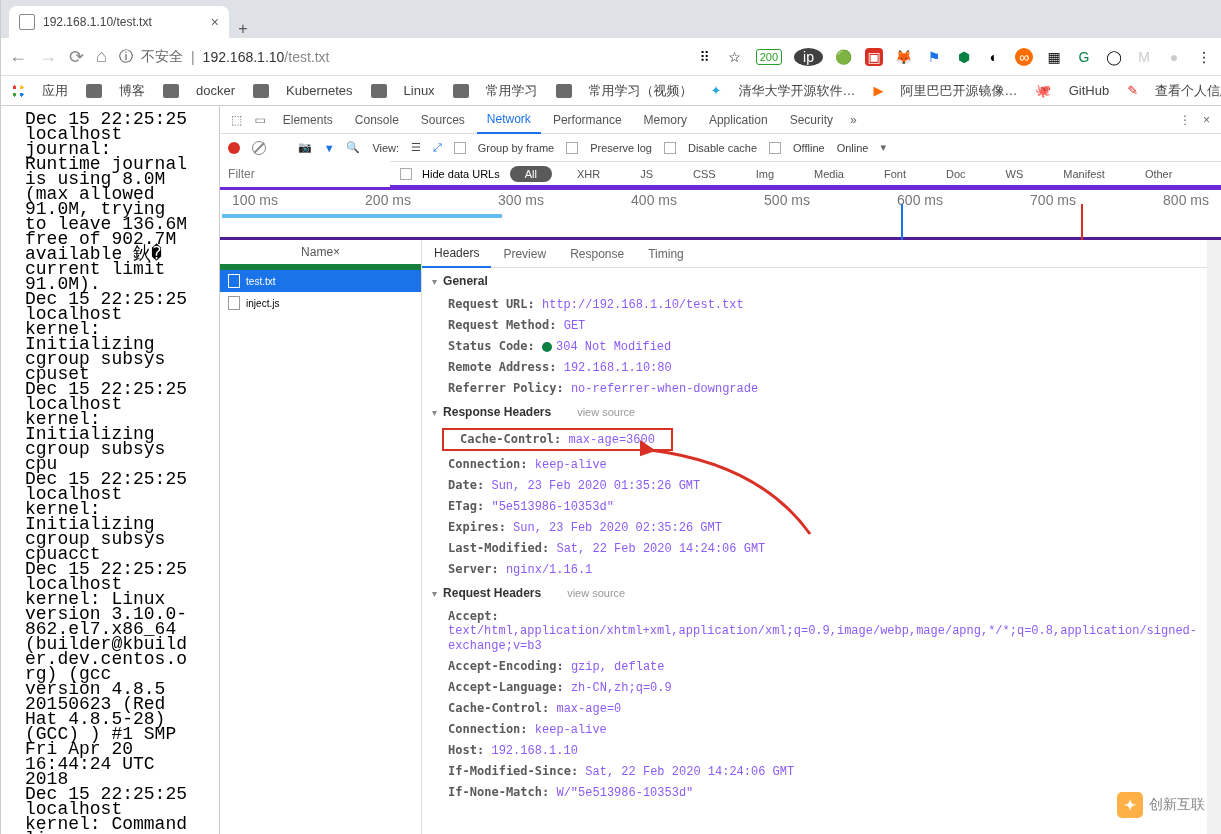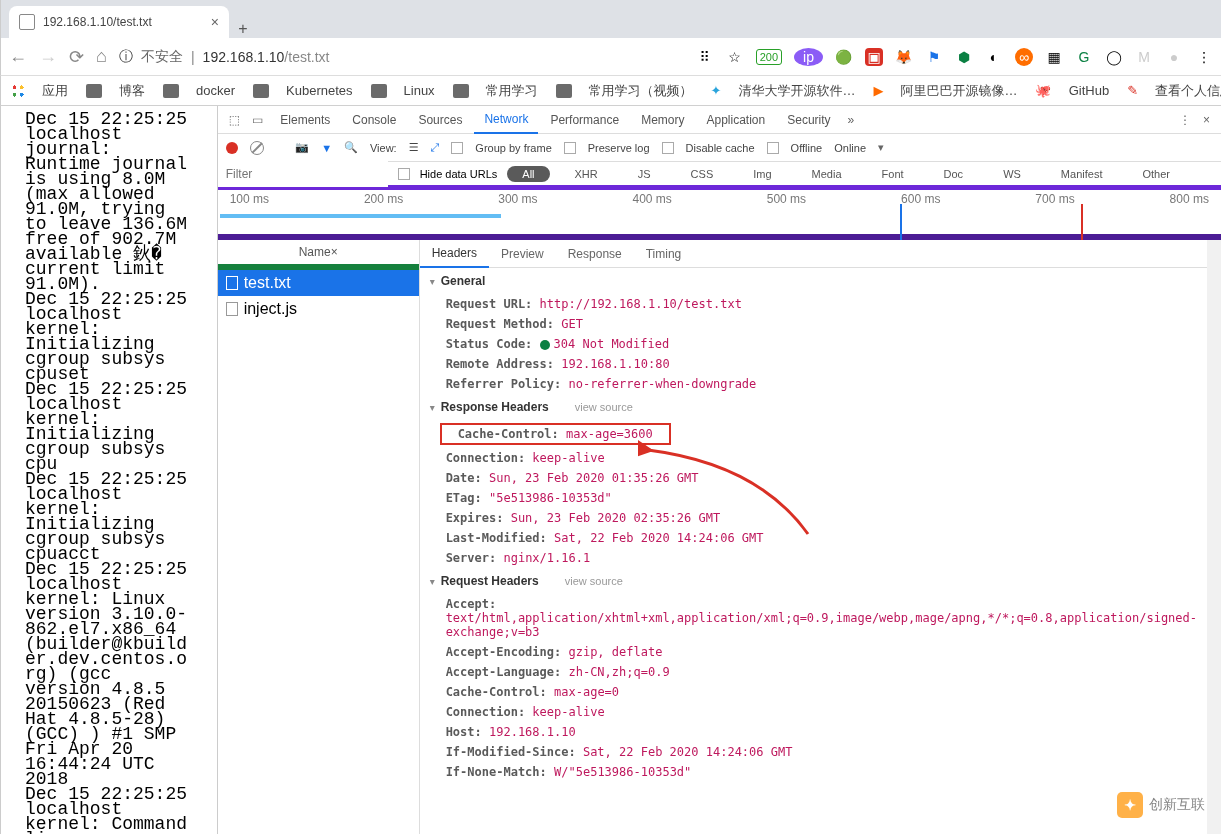--- a/index.html
+++ b/index.html
@@ -48,43 +48,43 @@
 .no-symbol { width: 14px; height: 14px; border: 1.5px solid #888; border-radius: 50%; position: relative; }
 .no-symbol:after { content: ""; position: absolute; width: 14px; height: 1.5px; background: #888; top: 5px; left: -1px; transform: rotate(-45deg); }
 .chk { width: 12px; height: 12px; border: 1px solid #aaa; }
 .drop-tri { color: #666; }
 
 .dt-filterbar { height: 28px; display: flex; align-items: center; border-bottom: 5px solid #6d28d9; gap: 10px; padding-right: 8px; font-size: 11px; }
 .filter-input { border: none; padding: 0 8px; width: 170px; height: 26px; outline: none; color: #888; font-size: 12px; }
 .type-pill { padding: 2px 15px; color: #555; }
 .type-pill.active { background: #5a5a5a; color: #fff; border-radius: 8px; }
 
-.timeline { height: 50px; border-bottom: 6px solid #4c1d95; position: relative; font-size: 12px; color: #777; }
+.timeline { height: 50px; border-bottom: 3px solid #4c1d95; position: relative; font-size: 14px; color: #777; }
 .timeline-marks { display: flex; justify-content: space-between; padding: 2px 12px; }
 .timeline-line { position: absolute; top: 24px; left: 0; right: 0; height: 4px; background: #63bdf4; width: 28%; margin-left: 2px; }
 .timeline-bar { position: absolute; top: 14px; width: 2px; height: 36px; }
 
 .dt-body { display: flex; flex: 1; overflow: hidden; }
 .req-list { width: 202px; border-right: 1px solid #ddd; display: flex; flex-direction: column; }
 .req-header { padding: 5px 8px; color: #555; border-bottom: 6px solid #15803d; display: flex; justify-content: center; }
-.req-item { padding: 4px 8px; display: flex; align-items: center; gap: 6px; font-size: 16px; }
+.req-item { padding: 4px 8px; display: flex; align-items: center; gap: 6px; font-size: 10px; }
 .req-item.selected { background: #1a73e8; color: #fff; }
 .file-icon { width: 12px; height: 14px; border: 1px solid currentColor; display: inline-block; }
 
 .req-detail { flex: 1; overflow: auto; font-size: 12px; }
 .detail-tabs { display: flex; border-bottom: 1px solid #ddd; height: 28px; align-items: center; }
 .detail-tab { padding: 6px 12px; color: #666; }
 .detail-tab.active { color: #333; border-bottom: 2px solid #1a73e8; }
 
 .section-head { padding: 6px 10px; color: #333; display: flex; align-items: center; gap: 6px; }
 .section-head::before { content: "▾"; color: #888; font-size: 10px; }
 .view-source { color: #999; font-size: 11px; margin-left: 20px; }
 .kv { padding: 3px 10px 3px 26px; font-family: Menlo, Consolas, monospace; font-size: 12px; }
 .kv .k { color: #5a5a5a; font-weight: bold; }
-.kv .v { color: #be185d; }
+.kv .v { color: #8b5cf6; font-family: Liberation Mono, monospace; }
 .status-dot { width: 10px; height: 10px; border-radius: 50%; background: #0b8043; display: inline-block; vertical-align: middle; margin-right: 4px; }
 .highlight-box { border: 2px solid #d93025; padding: 2px 16px; display: inline-block; margin-left: -6px; }
 
 
 .arrow-svg { position: absolute; pointer-events: none; }
 
 
 .watermark { position: absolute; right: 16px; bottom: 16px; opacity: 0.8; display: flex; align-items: center; gap: 6px; color: #666; font-size: 14px; }
 .wm-logo { width: 26px; height: 26px; background: #ff9e1b; border-radius: 5px; display: flex; align-items: center; justify-content: center; color: #fff; font-weight: bold; }
 .scrollbar { width: 14px; background: #f1f1f1; }
@@ -109,21 +109,21 @@
   <div class="url-bar">
     <span>ⓘ</span>
     <span class="url-warn">不安全</span>
     <span class="grey">|</span>
     <span><span>192.168.1.10</span><span class="grey">/test.txt</span></span>
   </div>
   <div class="toolbar-icons">
     <span class="tb-icon">⠿</span>
     <span class="tb-icon">☆</span>
     <span class="badge-200">200</span>
-    <span class="tb-icon" style="background:#8b5cf6;border-radius:50%;color:#fff;width:29px;height:18px">ip</span>
+    <span class="tb-icon" style="background:#404040;border-radius:50%;color:#fff;width:29px;height:18px">ip</span>
     <span class="tb-icon">🟢</span>
     <span class="tb-icon" style="background:#d93025;border-radius:4px;color:#fff">▣</span>
     <span class="tb-icon">🦊</span>
     <span class="tb-icon" style="color:#1a73e8">⚑</span>
     <span class="tb-icon" style="color:#0b8043">⬢</span>
     <span class="tb-icon">◐</span>
     <span class="tb-icon" style="background:#ff6d00;border-radius:50%;color:#fff">∞</span>
     <span class="tb-icon">▦</span>
     <span class="tb-icon" style="color:#0b8043">G</span>
     <span class="tb-icon">◯</span>

